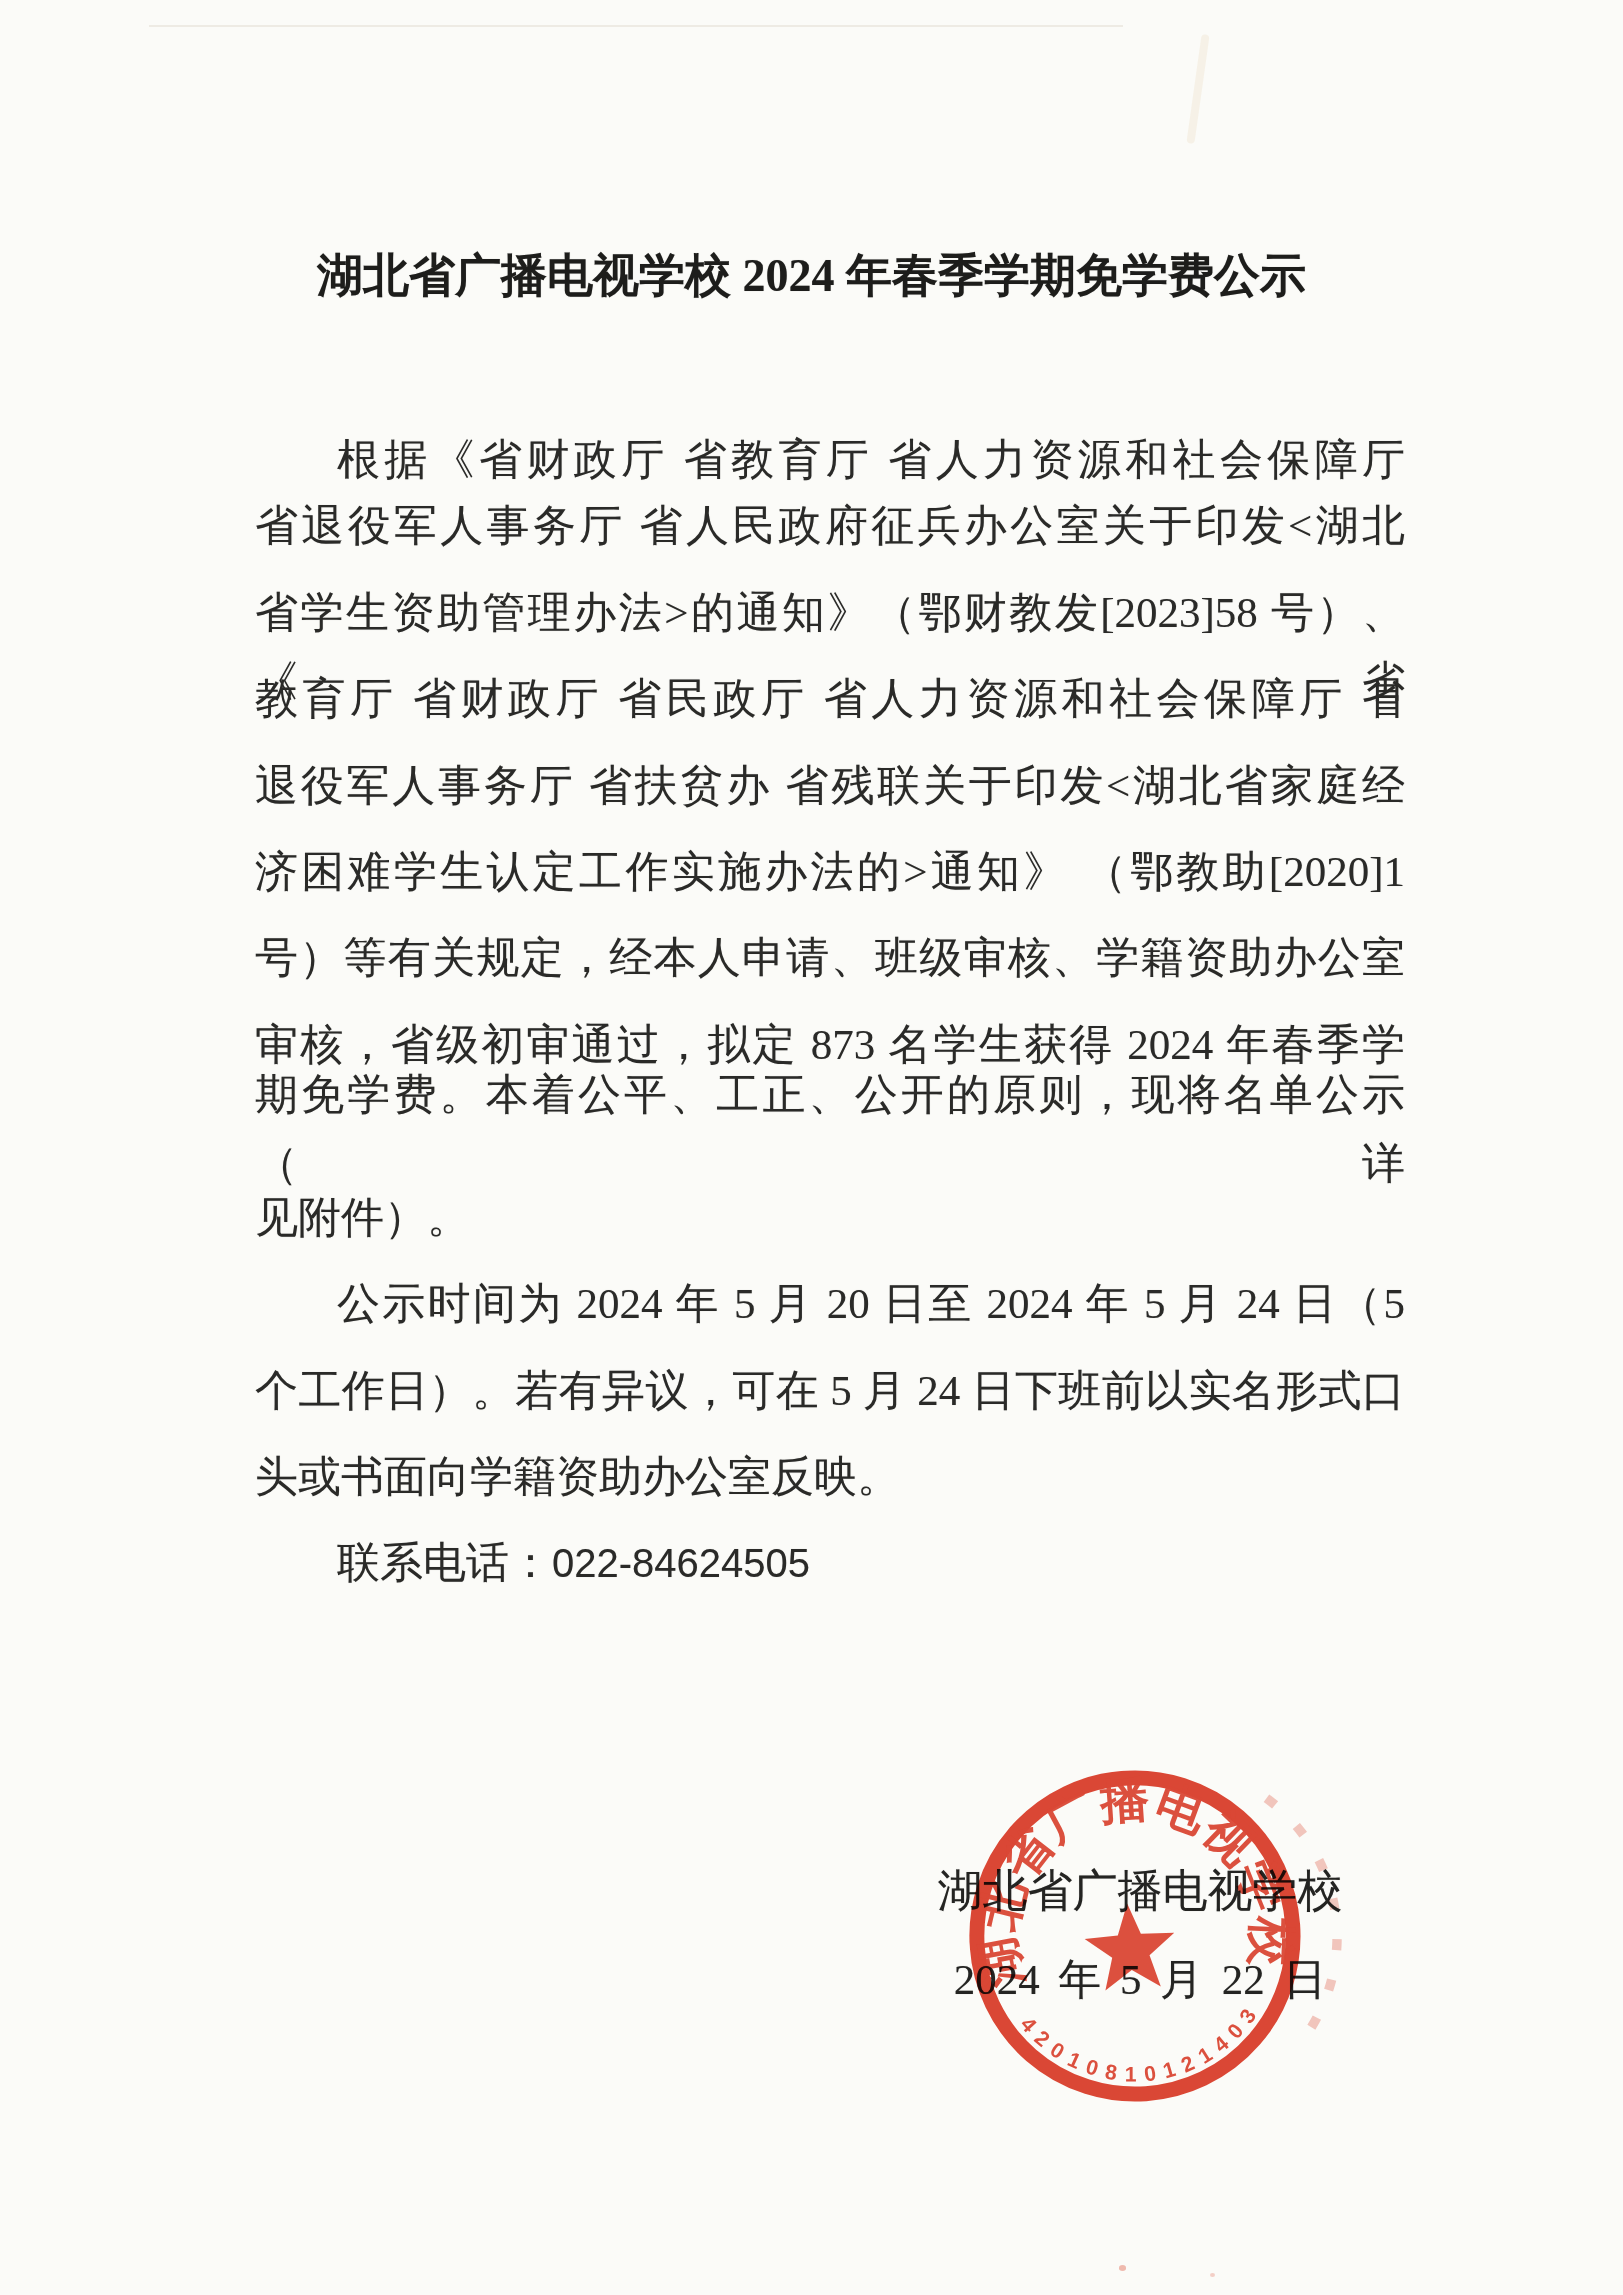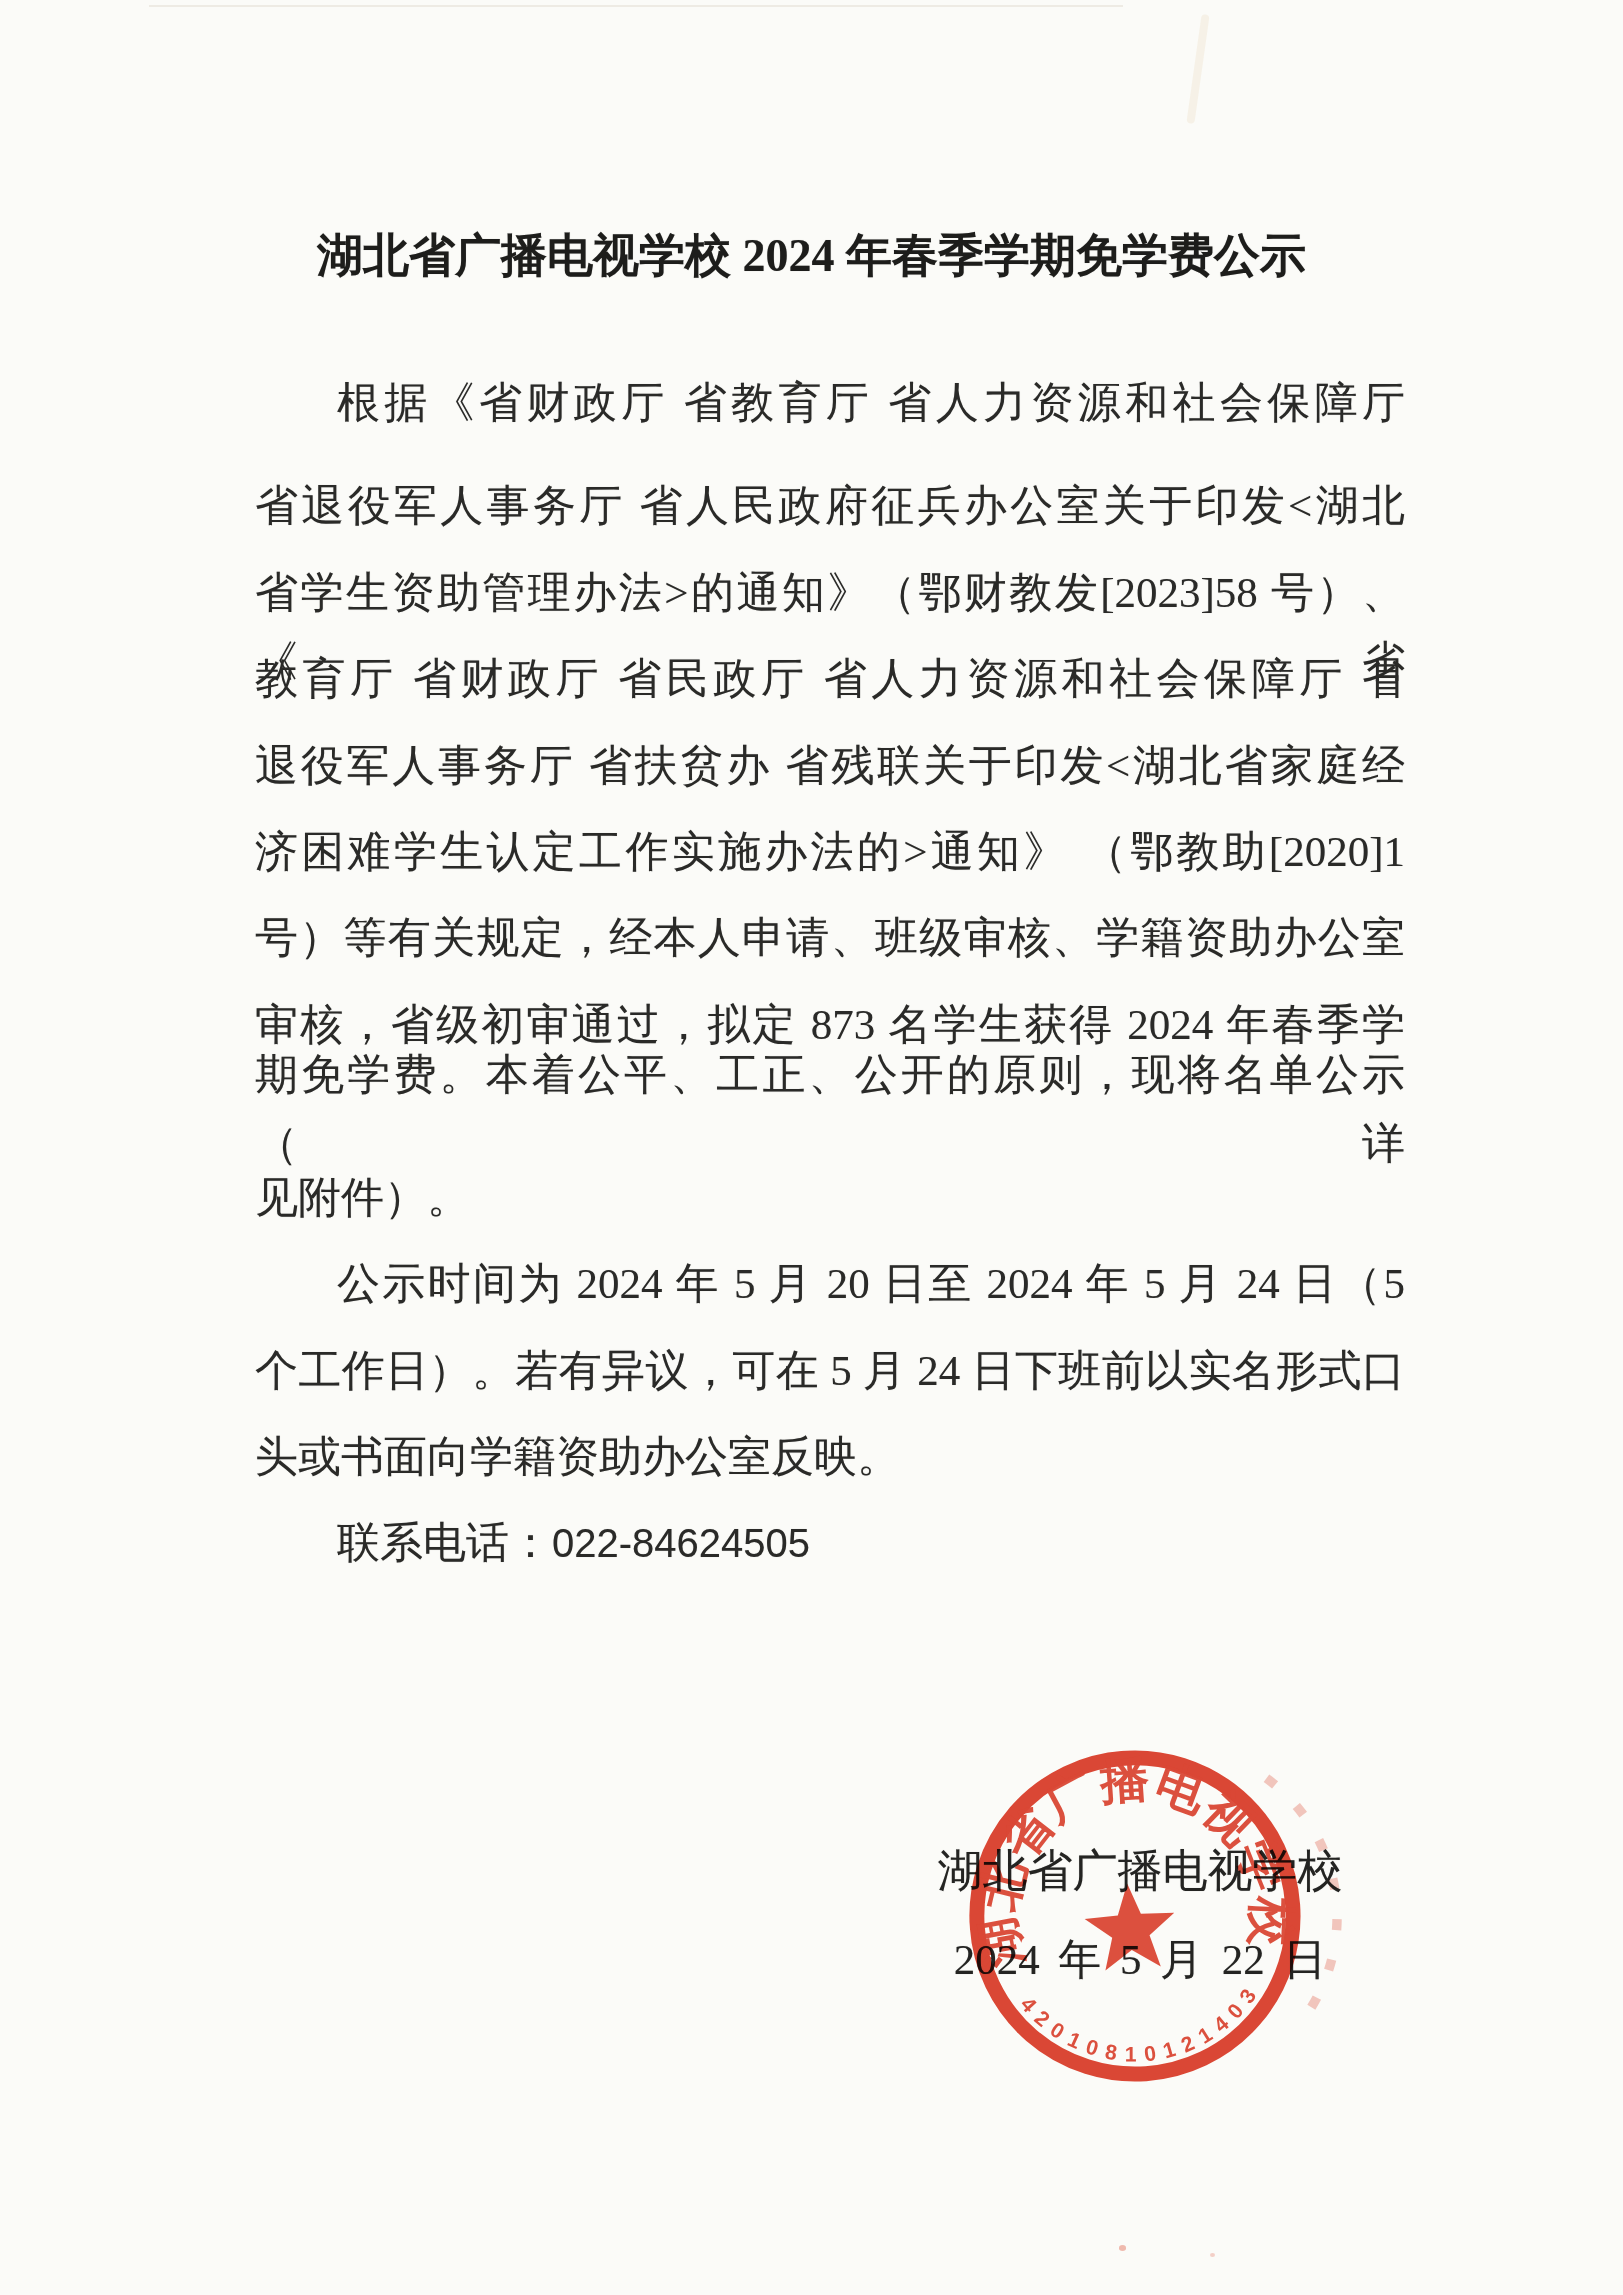--- a/index.html
+++ b/index.html
@@ -4,21 +4,21 @@
 <style>
   html,body{margin:0;padding:0;}
   body{
     width:1623px;height:2295px;
     background:#fbfbf8;
     font-family:"Liberation Serif", serif;
     color:#2a2a28;
     position:relative;
     overflow:hidden;
   }
-  .page{position:absolute;inset:0;}
+  .page{position:absolute;inset:0;margin-top:20px;}
   
   .scan-edge{position:absolute;top:4.7px;left:149px;width:974px;height:2.4px;background:#e6e2d8;opacity:.65;}
   .scan-streak{position:absolute;top:14px;left:1194px;width:7.9px;height:110px;background:#f3ead9;opacity:.55;border-radius:4.7px;transform:rotate(8deg);}
   .scan-speck{position:absolute;width:7px;height:5.5px;background:#e06a55;border-radius:50%;opacity:.45;}
 
   .doc-title{
     position:absolute;top:221px;left:0;width:1623px;height:69px;
     line-height:69px;text-align:center;
     font-size:46px;font-weight:bold;color:#1d1d1b;
     text-shadow:0 0 0.8px rgba(30,30,30,.35);
@@ -67,21 +67,21 @@
 
 <div class="page">
 
   <div class="scan-edge"></div>
   <div class="scan-streak"></div>
   <div class="scan-speck" style="left:1119px;top:2245px;"></div>
   <div class="scan-speck" style="left:1210px;top:2253px;width:4.7px;height:3.9px;opacity:.3;"></div>
 
   <div class="doc-title">湖北省广播电视学校 2024 年春季学期免学费公示</div>
 
-  <div class="ln just indent" style="top:368px">根据《省财政厅 省教育厅 省人力资源和社会保障厅</div>
+  <div class="ln just indent" style="top:405px">根据《省财政厅 省教育厅 省人力资源和社会保障厅</div>
   <div class="ln just" style="top:471px">省退役军人事务厅 省人民政府征兵办公室关于印发&lt;湖北</div>
   <div class="ln just" style="top:558px">省学生资助管理办法&gt;的通知》（鄂财教发[2023]58 号）、《省</div>
   <div class="ln just" style="top:644px">教育厅 省财政厅 省民政厅 省人力资源和社会保障厅 省</div>
   <div class="ln just" style="top:731px">退役军人事务厅 省扶贫办 省残联关于印发&lt;湖北省家庭经</div>
   <div class="ln just" style="top:817px">济困难学生认定工作实施办法的&gt;通知》 （鄂教助[2020]1</div>
   <div class="ln just" style="top:903px">号）等有关规定，经本人申请、班级审核、学籍资助办公室</div>
   <div class="ln just" style="top:990px">审核，省级初审通过，拟定 873 名学生获得 2024 年春季学</div>
   <div class="ln just" style="top:1040px">期免学费。本着公平、工正、公开的原则，现将名单公示（详</div>
   <div class="ln" style="top:1163px">见附件）。</div>
   <div class="ln just indent" style="top:1249px">公示时间为 2024 年 5 月 20 日至 2024 年 5 月 24 日（5</div>

